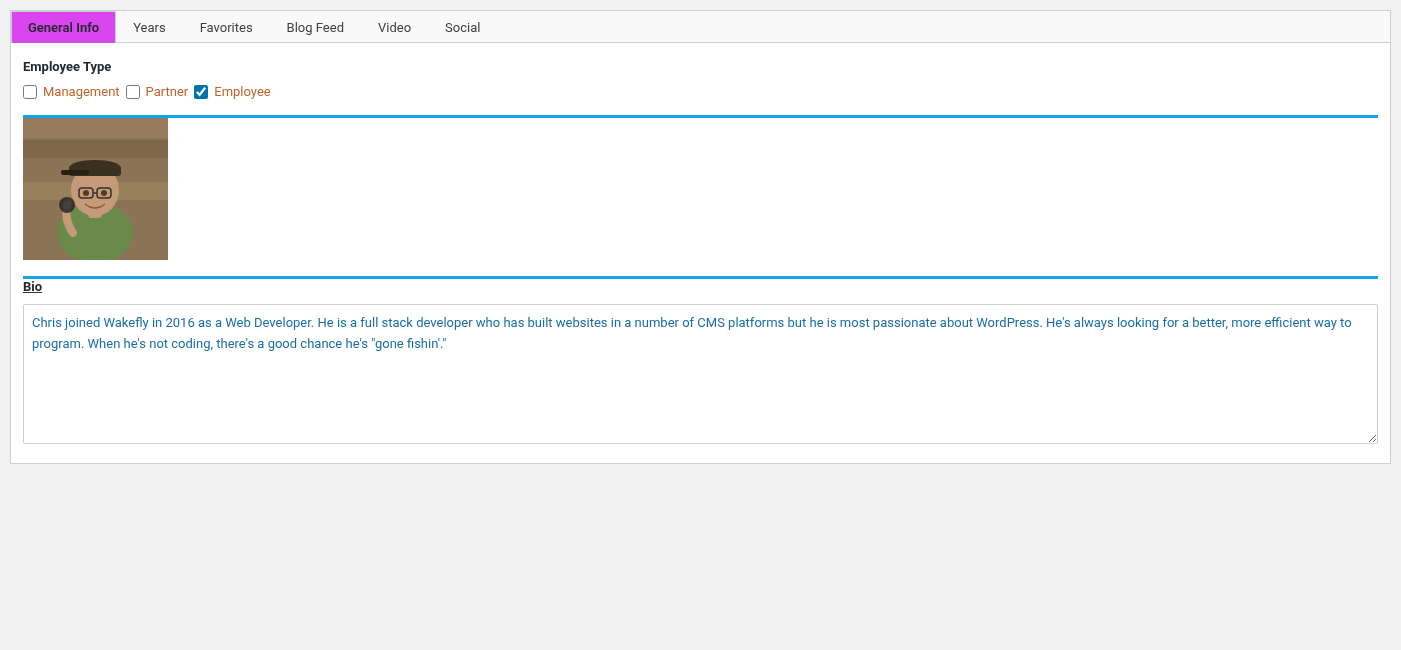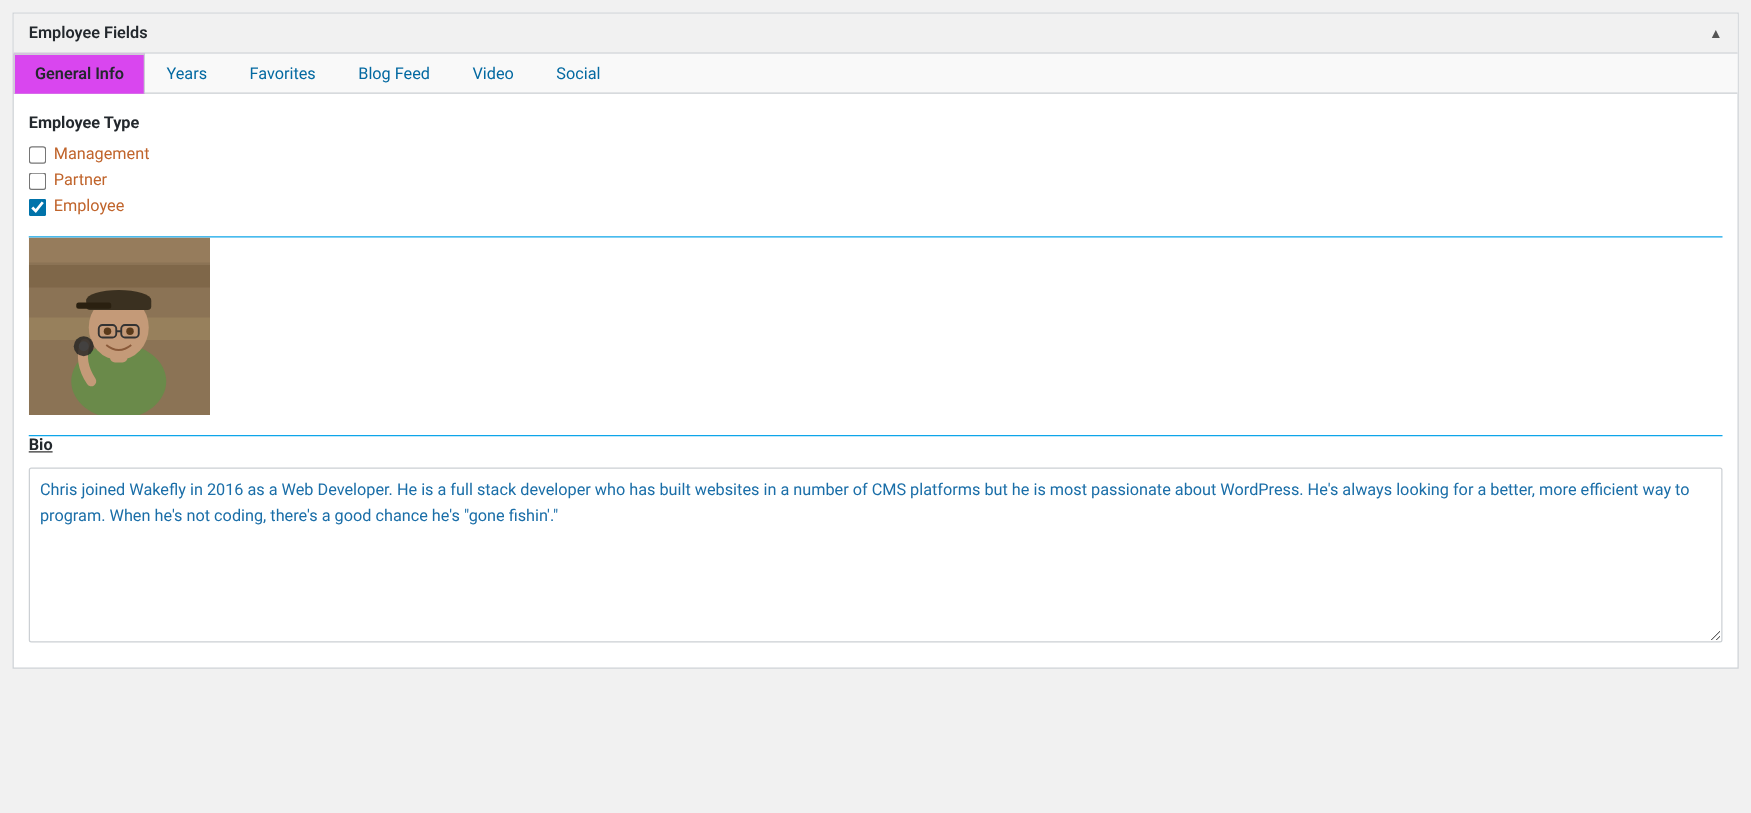--- a/index.html
+++ b/index.html
@@ -34,56 +34,56 @@
     }
     .tabs {
       display: flex;
       border-bottom: 1px solid #ccd0d4;
       padding: 0 0;
       background: #f9f9f9;
     }
     .tab {
       padding: 8px 16px;
       font-size: 13px;
-      color: #0369a1;
+      color: #404040;
       border: 1px solid transparent;
       border-bottom: none;
       cursor: pointer;
       background: transparent;
       margin-bottom: -1px;
     }
     .tab.active {
       background: #d946ef;
       border-color: #ccd0d4;
       border-bottom-color: #fff;
       color: #23282d;
       font-weight: 600;
     }
     .panel-body {
       padding: 16px 12px;
     }
     .section {
       padding-bottom: 16px;
-      border-bottom: 1px solid #0ea5e9;
+      border-bottom: 3px solid #0ea5e9;
     }
     .section:last-child {
       border-bottom: none;
       margin-bottom: 0;
       padding-bottom: 0;
       text-decoration: underline;
     }
     .section-label {
       font-weight: 700;
       font-size: 13px;
       color: #23282d;
       margin-bottom: 10px;
     }
     .checkbox-group {
       display: flex;
-      flex-direction: column;
+      flex-direction: row;
       gap: 6px;
     }
     .checkbox-item {
       display: flex;
       align-items: center;
       gap: 6px;
     }
     .checkbox-item input[type="checkbox"] {
       width: 14px;
       height: 14px;
@@ -115,24 +115,20 @@
     }
     .person-svg {
       width: 145px;
       height: 142px;
     }
   </style>
 </head>
 <body>
 
 <div class="panel">
-  <div class="panel-header">
-    <span class="panel-title">Employee Fields</span>
-    <span class="panel-toggle">▲</span>
-  </div>
 
   <div class="tabs">
     <div class="tab active">General Info</div>
     <div class="tab">Years</div>
     <div class="tab">Favorites</div>
     <div class="tab">Blog Feed</div>
     <div class="tab">Video</div>
     <div class="tab">Social</div>
   </div>
 

